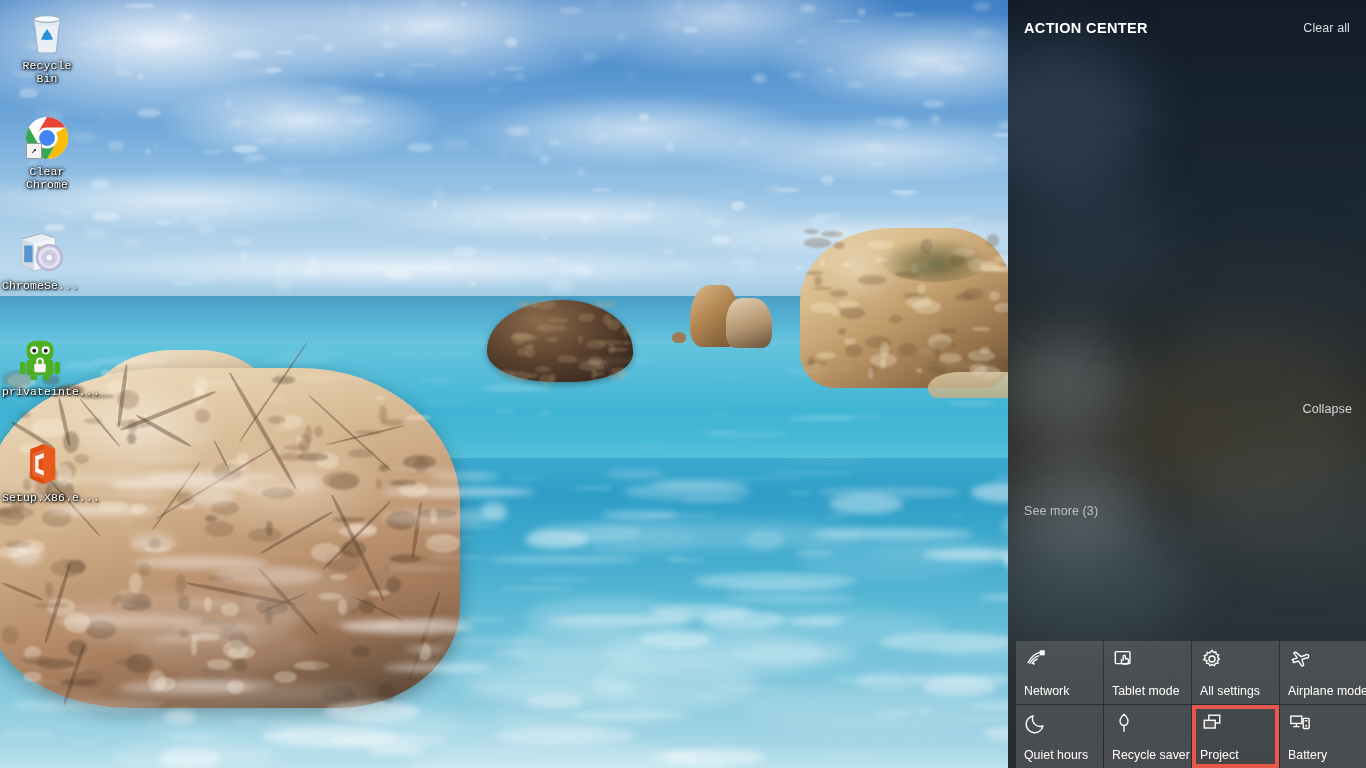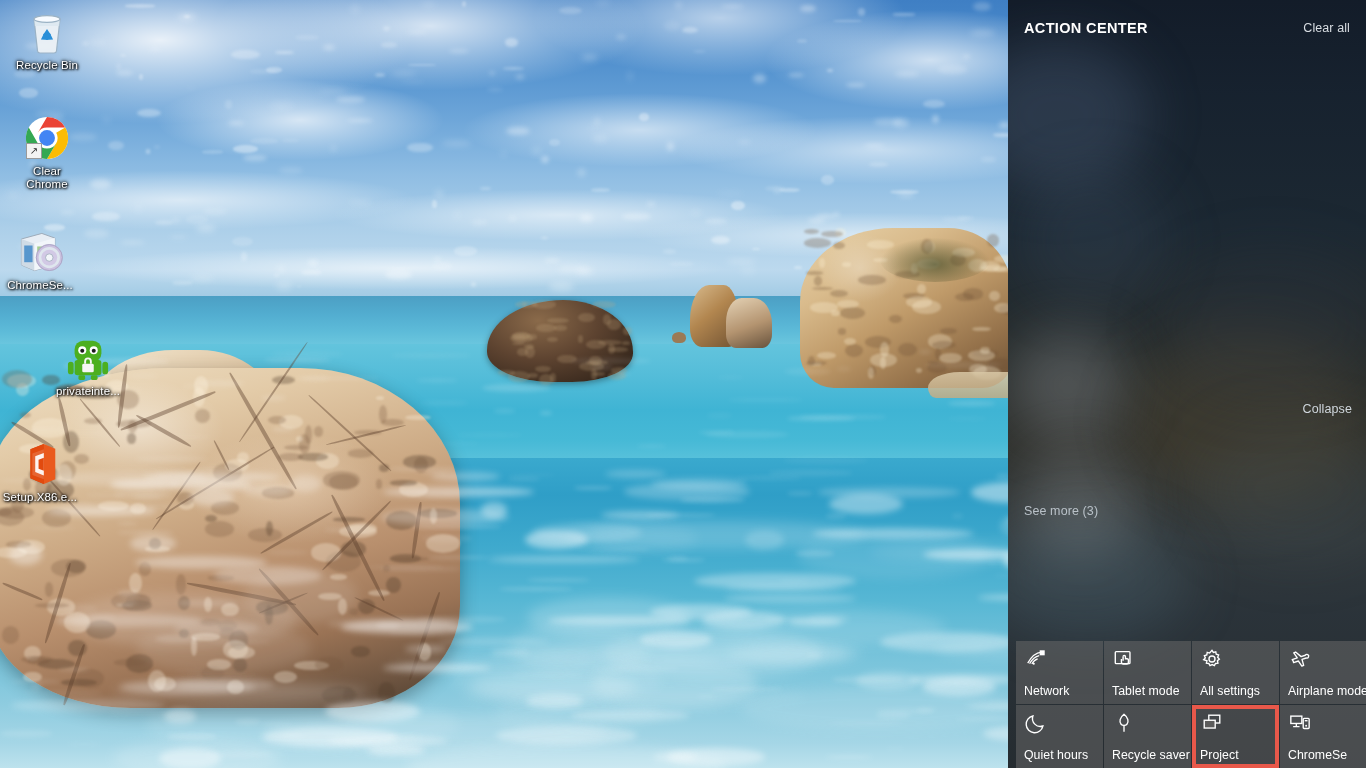--- a/index.html
+++ b/index.html
@@ -105,21 +105,21 @@
   #rockForeTop{
     left:86px;top:350px;width:190px;height:110px;
     background:linear-gradient(160deg,#f2e6cf,#d9bd98 55%,#a9866a 100%);
     border-radius:46% 40% 20% 24% / 60% 56% 20% 24%;
   }
   .rockcrack{position:absolute;background:rgba(90,62,42,.42);border-radius:40%;}
   .rocktex{position:absolute;border-radius:50%;}
 
   
   .desk-icon{
-    position:absolute;width:76px;text-align:center;cursor:default;user-select:none;
+    position:absolute;width:76px;text-align:center;cursor:default;user-select:none;font-family:Liberation Mono, monospace;
   }
   .desk-icon .glyph{height:48px;display:flex;align-items:center;justify-content:center;margin-bottom:3px;}
   .desk-icon .dlabel{
     font-size:11.5px;color:#fff;line-height:13px;
     text-shadow:0 0 3px #000,0 0 4px #000,1px 1px 2px #000;
     letter-spacing:.1px;
   }
   .shortcut-arrow{
     position:absolute;left:2px;bottom:2px;width:14px;height:14px;
     background:#f3f3f3;border:1px solid #9a9a9a;
@@ -962,21 +962,21 @@
         <rect x="25" y="18" width="15" height="10" fill="#6fb24a" opacity=".6"></rect>
         <circle cx="38" cy="30" r="14" fill="#dfe6ee" stroke="#9aa8b6" stroke-width="1"></circle>
         <circle cx="38" cy="30" r="13" fill="none" stroke="#b9a2d4" stroke-width="3" opacity=".55"></circle>
         <circle cx="38" cy="30" r="8.5" fill="#c9b6e0" opacity=".6"></circle>
         <circle cx="38" cy="30" r="4" fill="#f3f6fa" stroke="#9aa8b6" stroke-width=".8"></circle>
       </svg>
     </div>
     <div class="dlabel">ChromeSe...</div>
   </div>
 
-  <div class="desk-icon" style="left:2px;top:334px;margin-left:48px;">
+  <div class="desk-icon" style="left:2px;top:334px;">
     <div class="glyph">
       <svg width="44" height="46" viewBox="0 0 46 48">
         <rect x="9" y="6" width="28" height="22" rx="9" fill="#4caf20"></rect>
         <rect x="9" y="26" width="28" height="16" rx="3" fill="#4caf20"></rect>
         <rect x="2" y="28" width="6" height="13" rx="3" fill="#4caf20"></rect>
         <rect x="38" y="28" width="6" height="13" rx="3" fill="#4caf20"></rect>
         <rect x="13" y="42" width="7" height="5" rx="1.5" fill="#4caf20"></rect>
         <rect x="26" y="42" width="7" height="5" rx="1.5" fill="#4caf20"></rect>
         <circle cx="17" cy="16" r="4.2" fill="#fff"></circle>
         <circle cx="29" cy="16" r="4.2" fill="#fff"></circle>
@@ -1094,16 +1094,16 @@
       <div class="tile">
         <div class="ticon">
           <svg width="22" height="22" viewBox="0 0 24 24" fill="none" stroke="#fff" stroke-width="1.5">
             <rect x="2" y="4.5" width="12" height="8"></rect>
             <path d="M8 12.5 V16 M4.5 16 H11.5"></path>
             <rect x="15.5" y="7" width="6.5" height="11" rx="1"></rect>
             <circle cx="18.7" cy="15" r="1" fill="#fff" stroke="none"></circle>
             <path d="M17.2 9.5 H20.2"></path>
           </svg>
         </div>
-        <div class="tlabel">ChromeSe</div>
+        <div class="tlabel">Battery</div>
       </div>
     </div>
 </div>
 
 </body></html>

